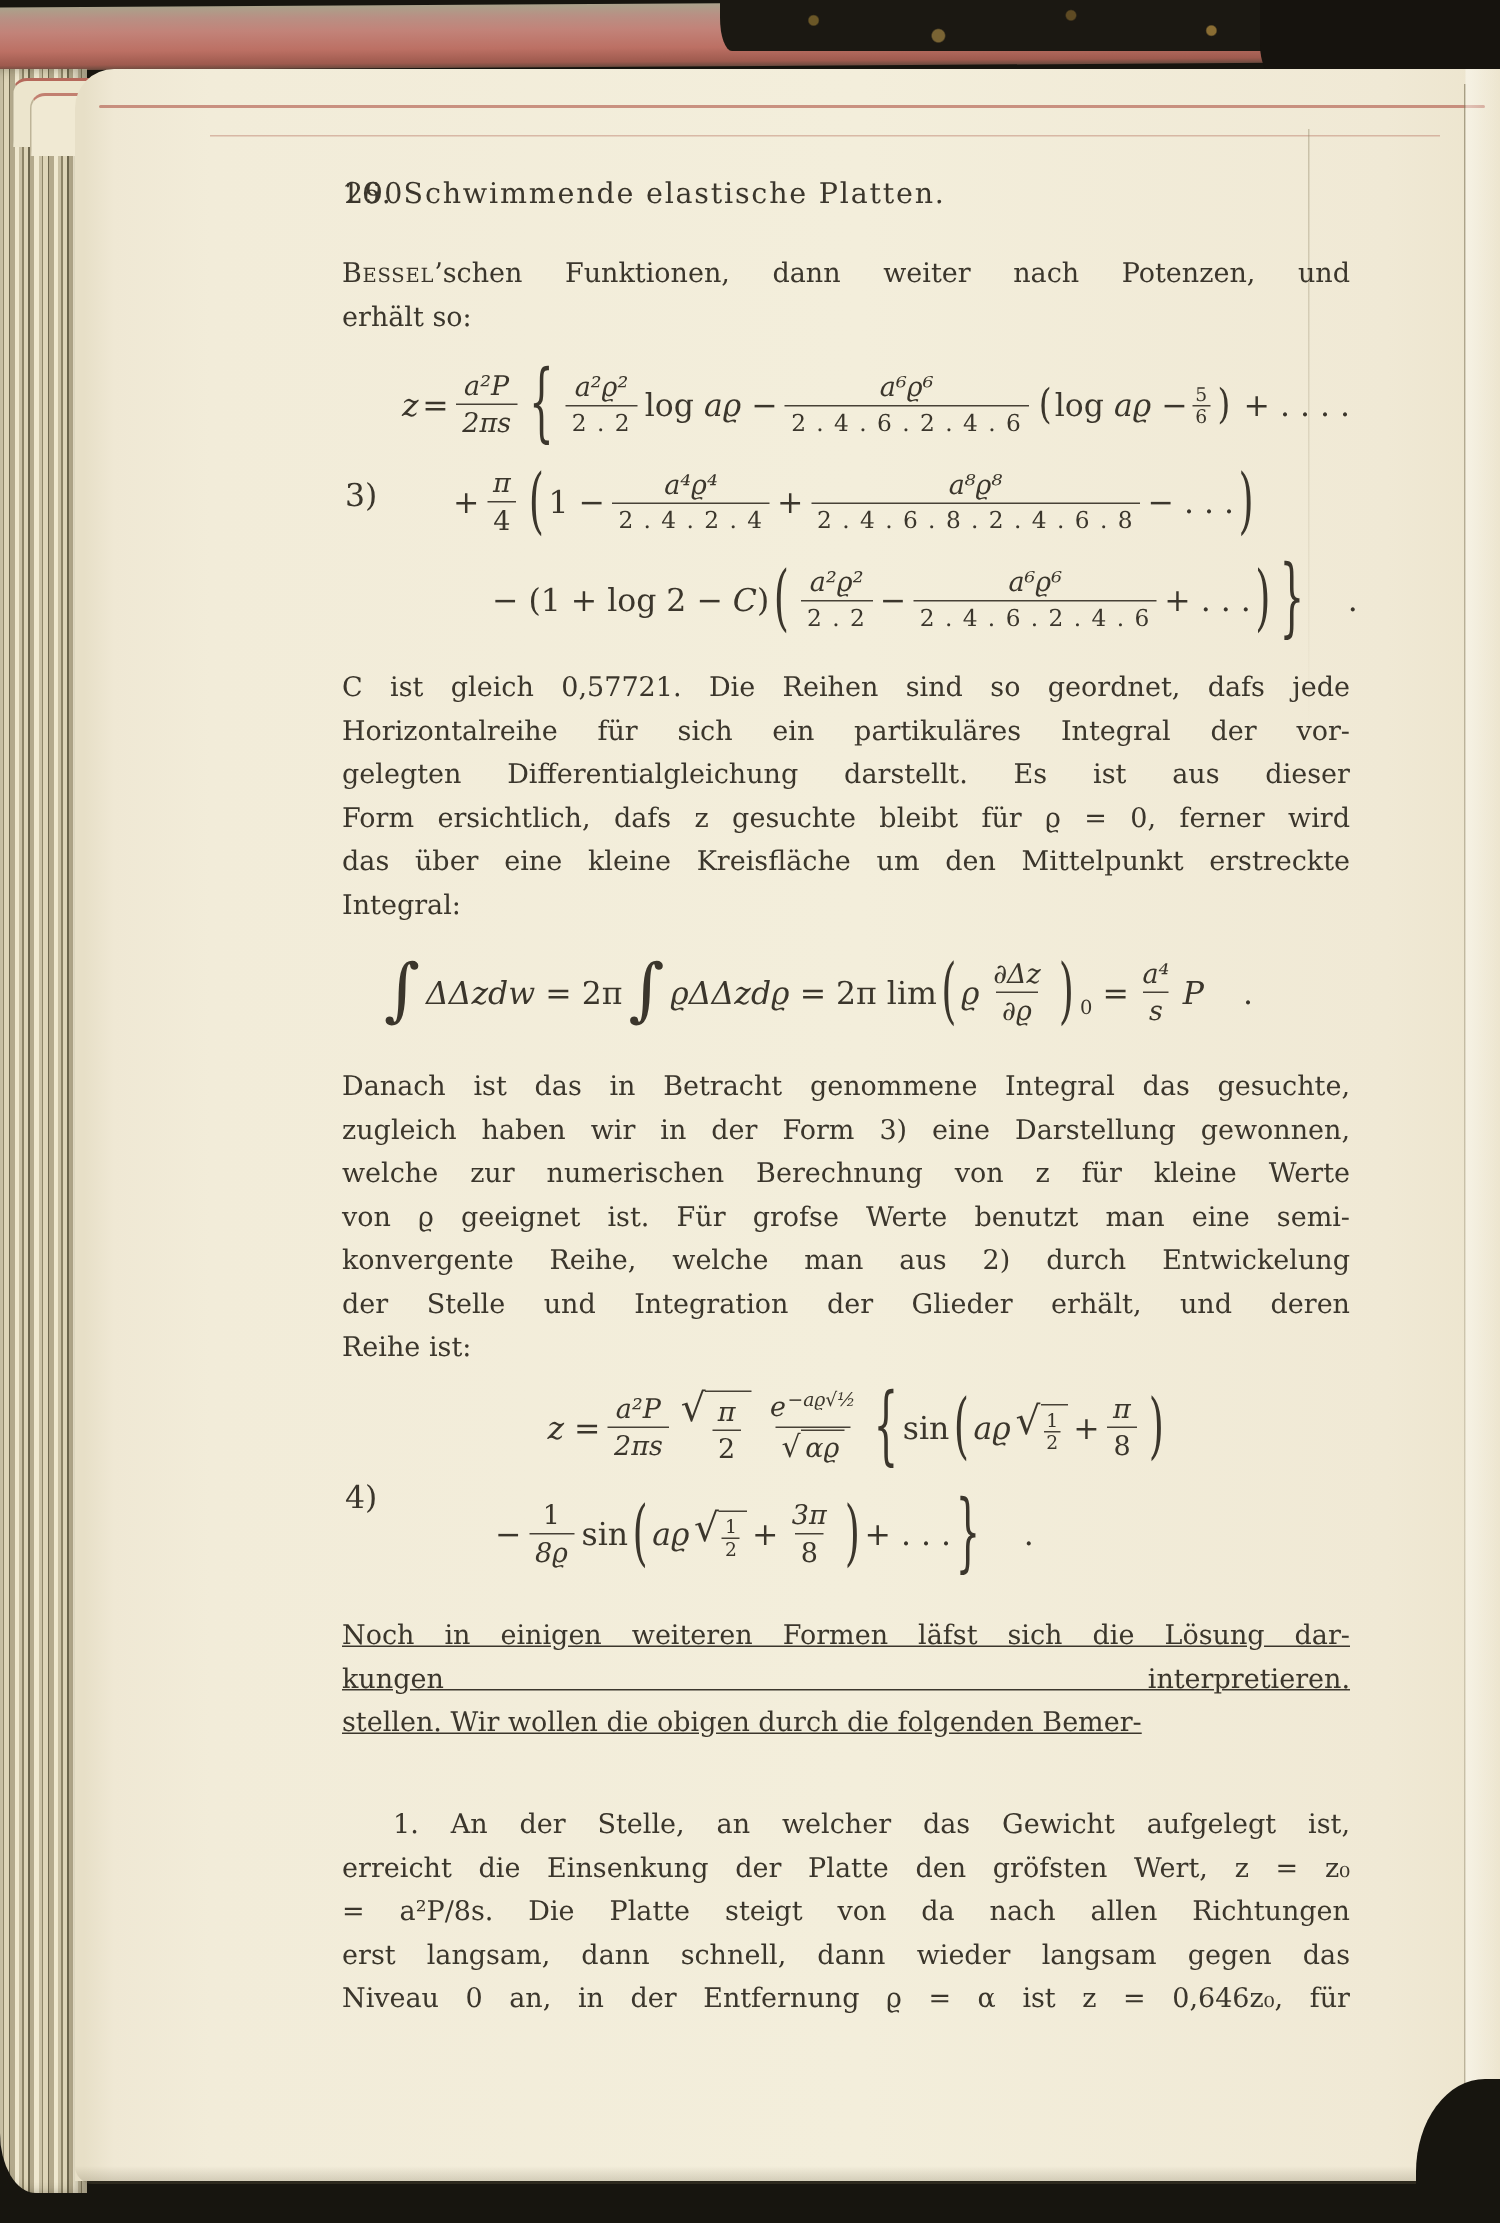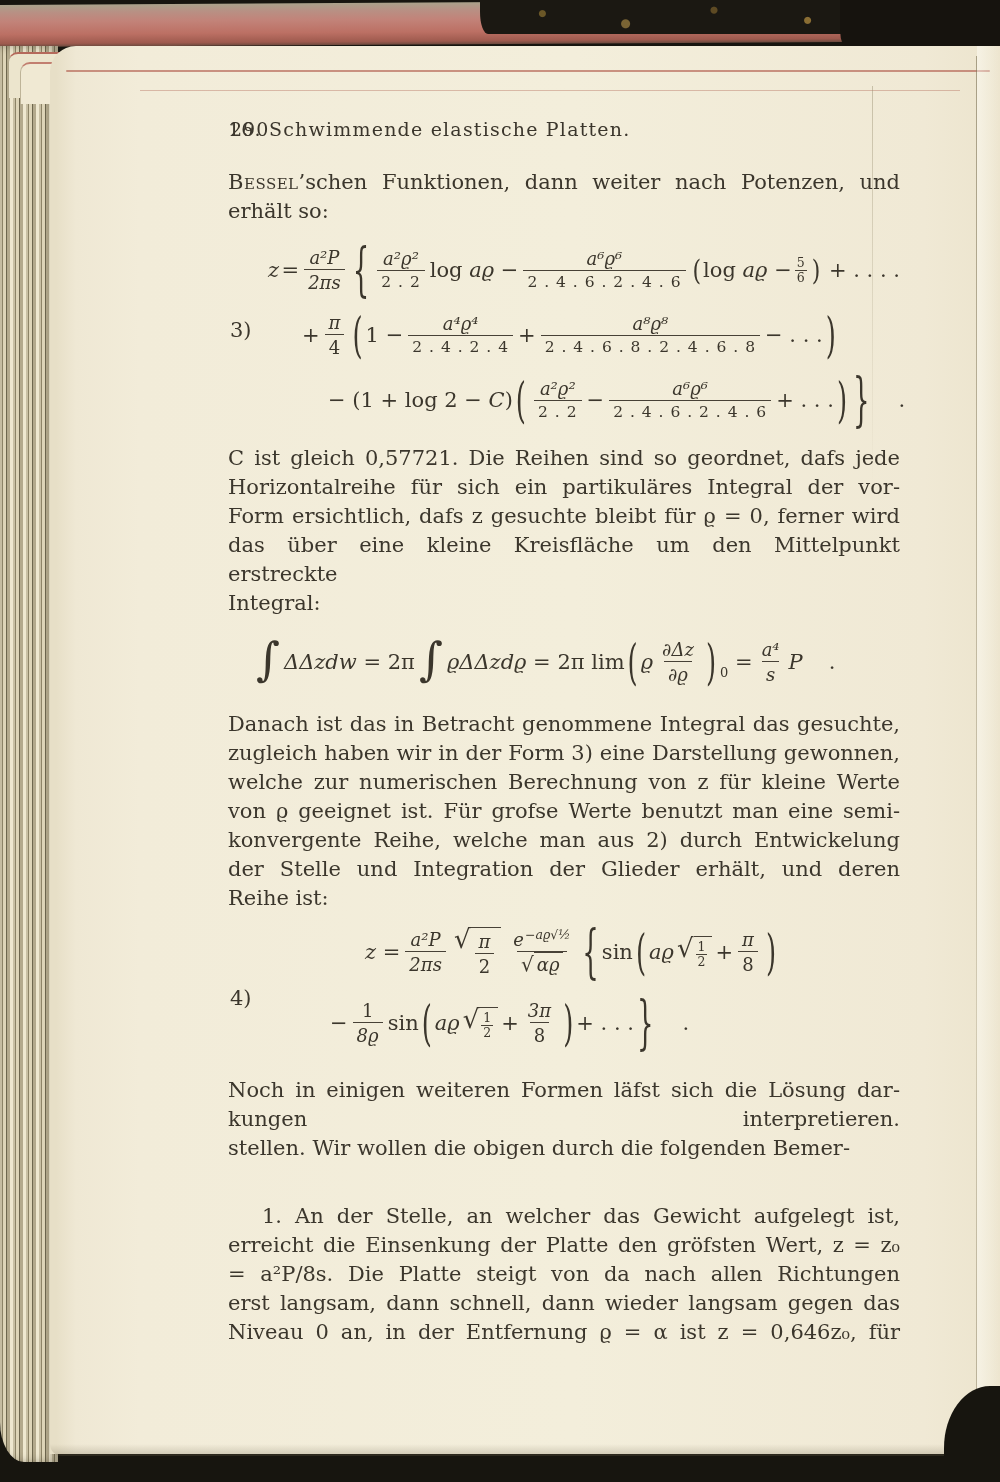--- a/index.html
+++ b/index.html
@@ -72,21 +72,21 @@
   .crease-faint{position:absolute;left:822px;top:40px;width:1px;height:400px;
     background:linear-gradient(180deg,rgba(150,140,110,.45),transparent);}
   .right-edge-strip{position:absolute;left:927px;top:0;width:23px;height:100%;
     background:linear-gradient(90deg,rgba(255,255,250,.45) 0 2px,rgba(240,233,214,.2));}
   
   .col{position:absolute;left:178px;top:72px;width:672px;color:#3b362c;}
   .sec{position:absolute;left:0;right:0;}
   .header-row{top:0;height:26px;font-size:19px;}
   .pagenum{position:absolute;left:2px;top:0;letter-spacing:1px;}
   .chapter{position:absolute;left:0;right:0;text-align:left;letter-spacing:1.2px;}
-  .para{font-size:21px;line-height:29px;}
+  .para{font-size:18px;line-height:29px;}
   .jline{text-align:justify;text-align-last:justify;white-space:normal;}
   .para .jline:last-child{text-align-last:left;}
   .para.cont .jline:last-child{text-align-last:justify;}
   .para.indent .jline:first-child{text-indent:34px;margin-top:24px;}
   .sc{font-variant:small-caps;letter-spacing:.5px;}
   
   .eqline{display:flex;align-items:center;font-size:21px;white-space:nowrap;}
   .it{font-style:italic;}
   .frac{display:inline-flex;flex-direction:column;align-items:center;
         font-size:18px;line-height:1.18;margin:0 5px;}
@@ -205,20 +205,21 @@
       <span>+ . . .</span>
       <span class="bigd">)</span>
       <span class="bigd brace">}</span>
       <span class="enddot">.</span>
     </div>
 
     <div class="sec para" style="top:326px;">
 
     <div class="jline">C ist gleich 0,57721. Die Reihen sind so geordnet, dafs jede</div>
         <div class="jline">Horizontalreihe für sich ein partikuläres Integral der vor-</div>
+        <div class="jline">gelegten Differentialgleichung darstellt. Es ist aus dieser</div>
         <div class="jline">Form ersichtlich, dafs z gesuchte bleibt für ϱ = 0, ferner wird</div>
         <div class="jline">das über eine kleine Kreisfläche um den Mittelpunkt erstreckte</div>
         <div class="jline">Integral:</div>
       </div>
 
     <div class="sec eqline" style="top:506px;height:76px;padding-left:24px;">
       <span class="intg">∫</span>
       <span class="it">ΔΔzdw</span>&nbsp;
       <span>= 2π</span>
       <span class="intg">∫</span>
@@ -315,21 +316,21 @@
       <span class="frac">
           <span class="num it">3π</span>
           <span class="den">8</span>
         </span>
       <span class="bigd">)</span>
       <span>+ . . .</span>
       <span class="bigd brace">}</span>
       <span class="enddot">.</span>
     </div>
 
-    <div class="sec para" style="top:958px;">
+    <div class="sec para" style="top:958px;text-decoration:underline;">
 
     <div class="jline">Noch in einigen weiteren Formen läfst sich die Lösung dar-</div>
         <div class="jline">kungen interpretieren.</div>
         <div class="jline">stellen. Wir wollen die obigen durch die folgenden Bemer-</div>
       </div>
 
     <div class="sec para cont indent" style="top:1060px;">
 
     <div class="jline">1. An der Stelle, an welcher das Gewicht aufgelegt ist,</div>
         <div class="jline">erreicht die Einsenkung der Platte den gröfsten Wert, z = z₀</div>

